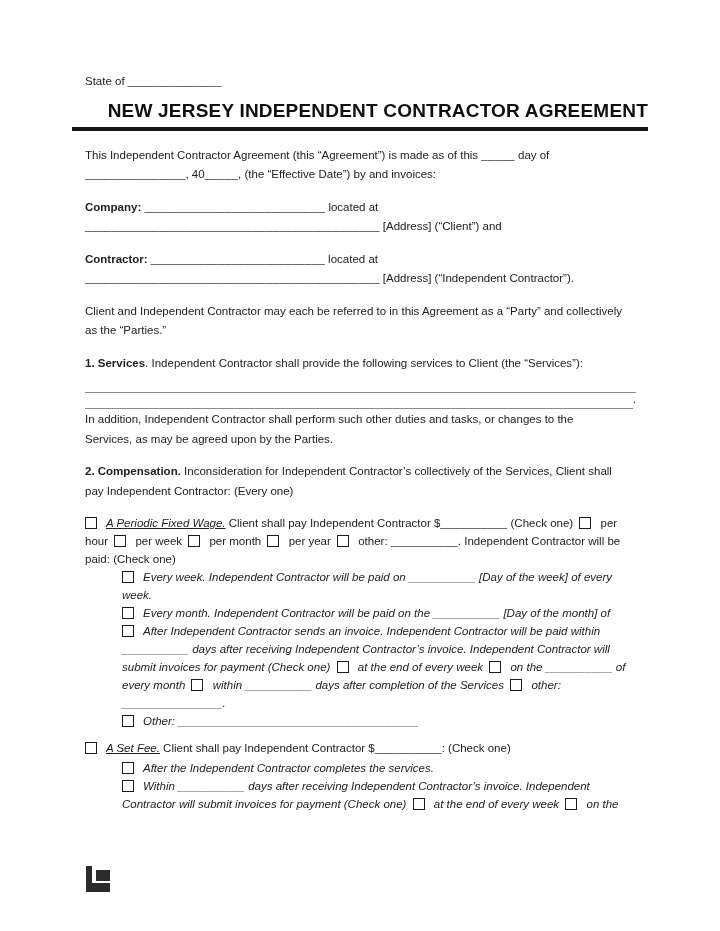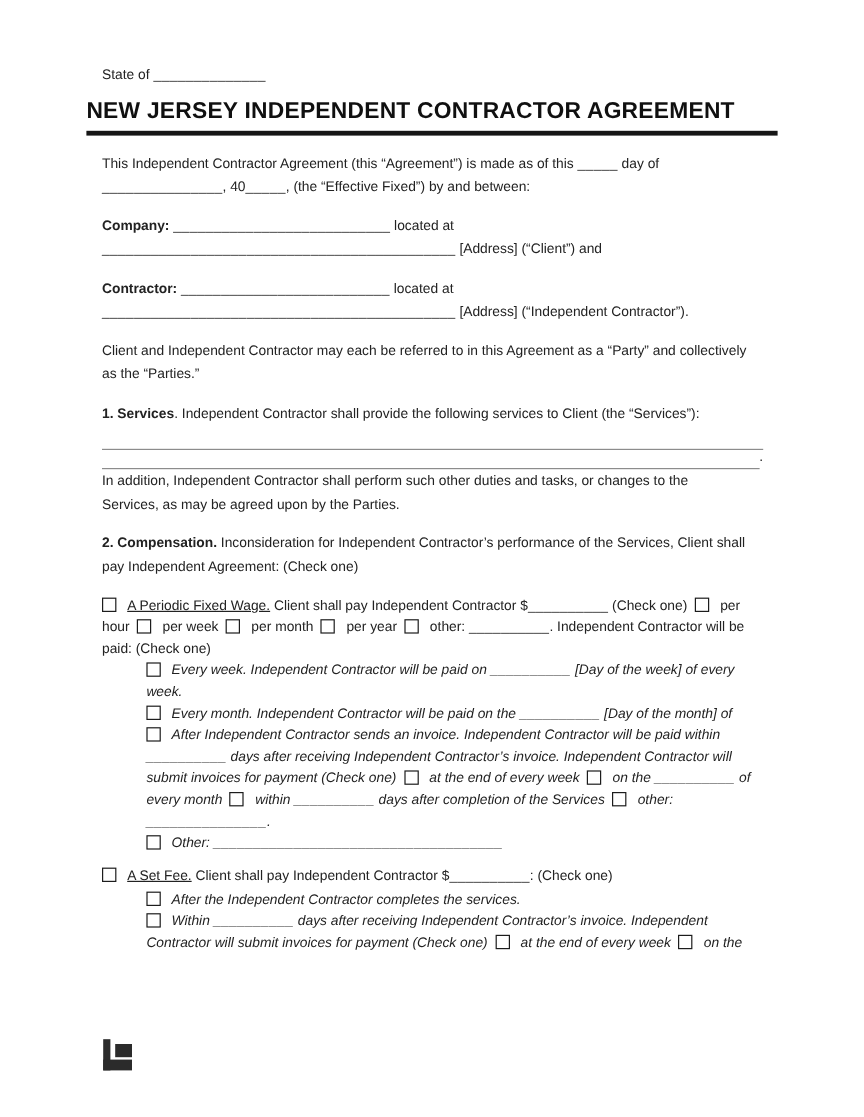--- a/index.html
+++ b/index.html
@@ -2,28 +2,28 @@
 <html><head>
 <meta charset="utf-8">
 <style>
   html,body { margin:0; padding:0; background:#ffffff; }
   body {
     width:720px; height:931px; position:relative; overflow:hidden;
     font-family:"Liberation Sans","DejaVu Sans",sans-serif;
   }
   .page { position:absolute; inset:0; background:#ffffff; }
   .content {
-    position:absolute; inset:0; padding:54px 84px 0 85px; box-sizing:border-box;
+    position:absolute; inset:0; padding:72px 84px 0 85px; box-sizing:border-box;
   }
   .line { font-size:11.5px; line-height:19.5px; color:#222222; white-space:nowrap; }
   .para { margin:0 0 13px 0; }
 
   
   .doc-title {
-    font-size:19px; font-weight:bold; color:#101010; text-align:left;
+    font-size:19px; font-weight:bold; color:#101010; text-align:right;
     letter-spacing:0.2px; padding:2px 0 5px 0; border-bottom:4px solid #161616;
     margin:0 -12px 15px -13px; white-space:nowrap;
   }
   .p-state { margin-bottom:6px; }
 
   
   .p-services { margin-bottom:5px; }
   .p-service-rules { margin-bottom:1px; }
   .rule-line { display:flex; align-items:flex-end; height:15px; margin-bottom:1px; }
   .hr-fill { flex:1 1 auto; border-bottom:1.7px solid #8c8c8c; height:2px; }
@@ -33,21 +33,21 @@
   .p-sub-other .line, .p-setfee .line, .p-sub-completes .line, .p-sub-within .line {
     line-height:18px;
   }
   .p-periodic, .p-sub-week, .p-sub-month, .p-sub-invoice,
   .p-sub-completes, .p-sub-within { margin-bottom:0; }
   .p-sub-other { margin-bottom:9px; }
   .p-setfee { margin-bottom:2px; }
   .ind .line { padding-left:37px;font-style:italic; }
 
   .bold { font-weight:bold; }
-  .ul { text-decoration:underline; }
+  .ul { text-decoration:underline;font-style:italic; }
   .blank { color:#2e2e2e; letter-spacing:0.3px; }
 
   .cb {
     display:inline-block; width:10px; height:10px; box-sizing:content-box;
     border:1.5px solid #1c1c1c; background:#ffffff;
     vertical-align:-1.5px; margin:0 6px 0 3px;
   }
   .line .cb:first-child { margin-left:0; margin-right:9px; }
 
   
@@ -60,21 +60,21 @@
 <body>
 
 <div class="page">
   <div class="content">
       <div class="para p-state">
         <div class="line"><span>State of </span><span class="blank">______________</span></div>
       </div>
       <div class="doc-title">NEW JERSEY INDEPENDENT CONTRACTOR AGREEMENT</div>
       <div class="para p-intro">
         <div class="line"><span>This Independent Contractor Agreement (this “Agreement”) is made as of this </span><span class="blank">_____</span><span> day of</span></div>
-        <div class="line"><span class="blank">_______________</span><span>, 40</span><span class="blank">_____</span><span>, (the “Effective Fixed”) by and between:</span></div>
+        <div class="line"><span class="blank">_______________</span><span>, 40</span><span class="blank">_____</span><span>, (the “Effective Date”) by and invoices:</span></div>
       </div>
       <div class="para p-company">
         <div class="line"><span class="bold">Company: </span><span class="blank">___________________________</span><span> located at</span></div>
         <div class="line"><span class="blank">____________________________________________</span><span> [Address] (“Client”) and</span></div>
       </div>
       <div class="para p-contractor">
         <div class="line"><span class="bold">Contractor: </span><span class="blank">__________________________</span><span> located at</span></div>
         <div class="line"><span class="blank">____________________________________________</span><span> [Address] (“Independent Contractor”).</span></div>
       </div>
       <div class="para p-parties">
@@ -91,22 +91,22 @@
         <div class="line rule-line">
           <span class="hr-fill"></span>
           <span>.</span>
         </div>
       </div>
       <div class="para p-addition">
         <div class="line"><span>In addition, Independent Contractor shall perform such other duties and tasks, or changes to the</span></div>
         <div class="line"><span>Services, as may be agreed upon by the Parties.</span></div>
       </div>
       <div class="para p-compensation">
-        <div class="line"><span class="bold">2. Compensation.</span><span> Inconsideration for Independent Contractor’s performance of the Services, Client shall</span></div>
-        <div class="line"><span>pay Independent Agreement: (Check one)</span></div>
+        <div class="line"><span class="bold">2. Compensation.</span><span> Inconsideration for Independent Contractor’s collectively of the Services, Client shall</span></div>
+        <div class="line"><span>pay Independent Contractor: (Every one)</span></div>
       </div>
       <div class="para p-periodic">
         <div class="line"><span class="cb"></span><span class="ul">A Periodic Fixed Wage.</span><span> Client shall pay Independent Contractor $</span><span class="blank">__________</span><span> (Check one) </span><span class="cb"></span><span> per</span></div>
         <div class="line"><span>hour </span><span class="cb"></span><span> per week </span><span class="cb"></span><span> per month </span><span class="cb"></span><span> per year </span><span class="cb"></span><span> other: </span><span class="blank">__________</span><span>. Independent Contractor will be</span></div>
         <div class="line"><span>paid: (Check one)</span></div>
       </div>
       <div class="para p-sub-week ind">
         <div class="line"><span class="cb"></span><span>Every week. Independent Contractor will be paid on </span><span class="blank">__________</span><span> [Day of the week] of every</span></div>
         <div class="line"><span>week.</span></div>
       </div>

